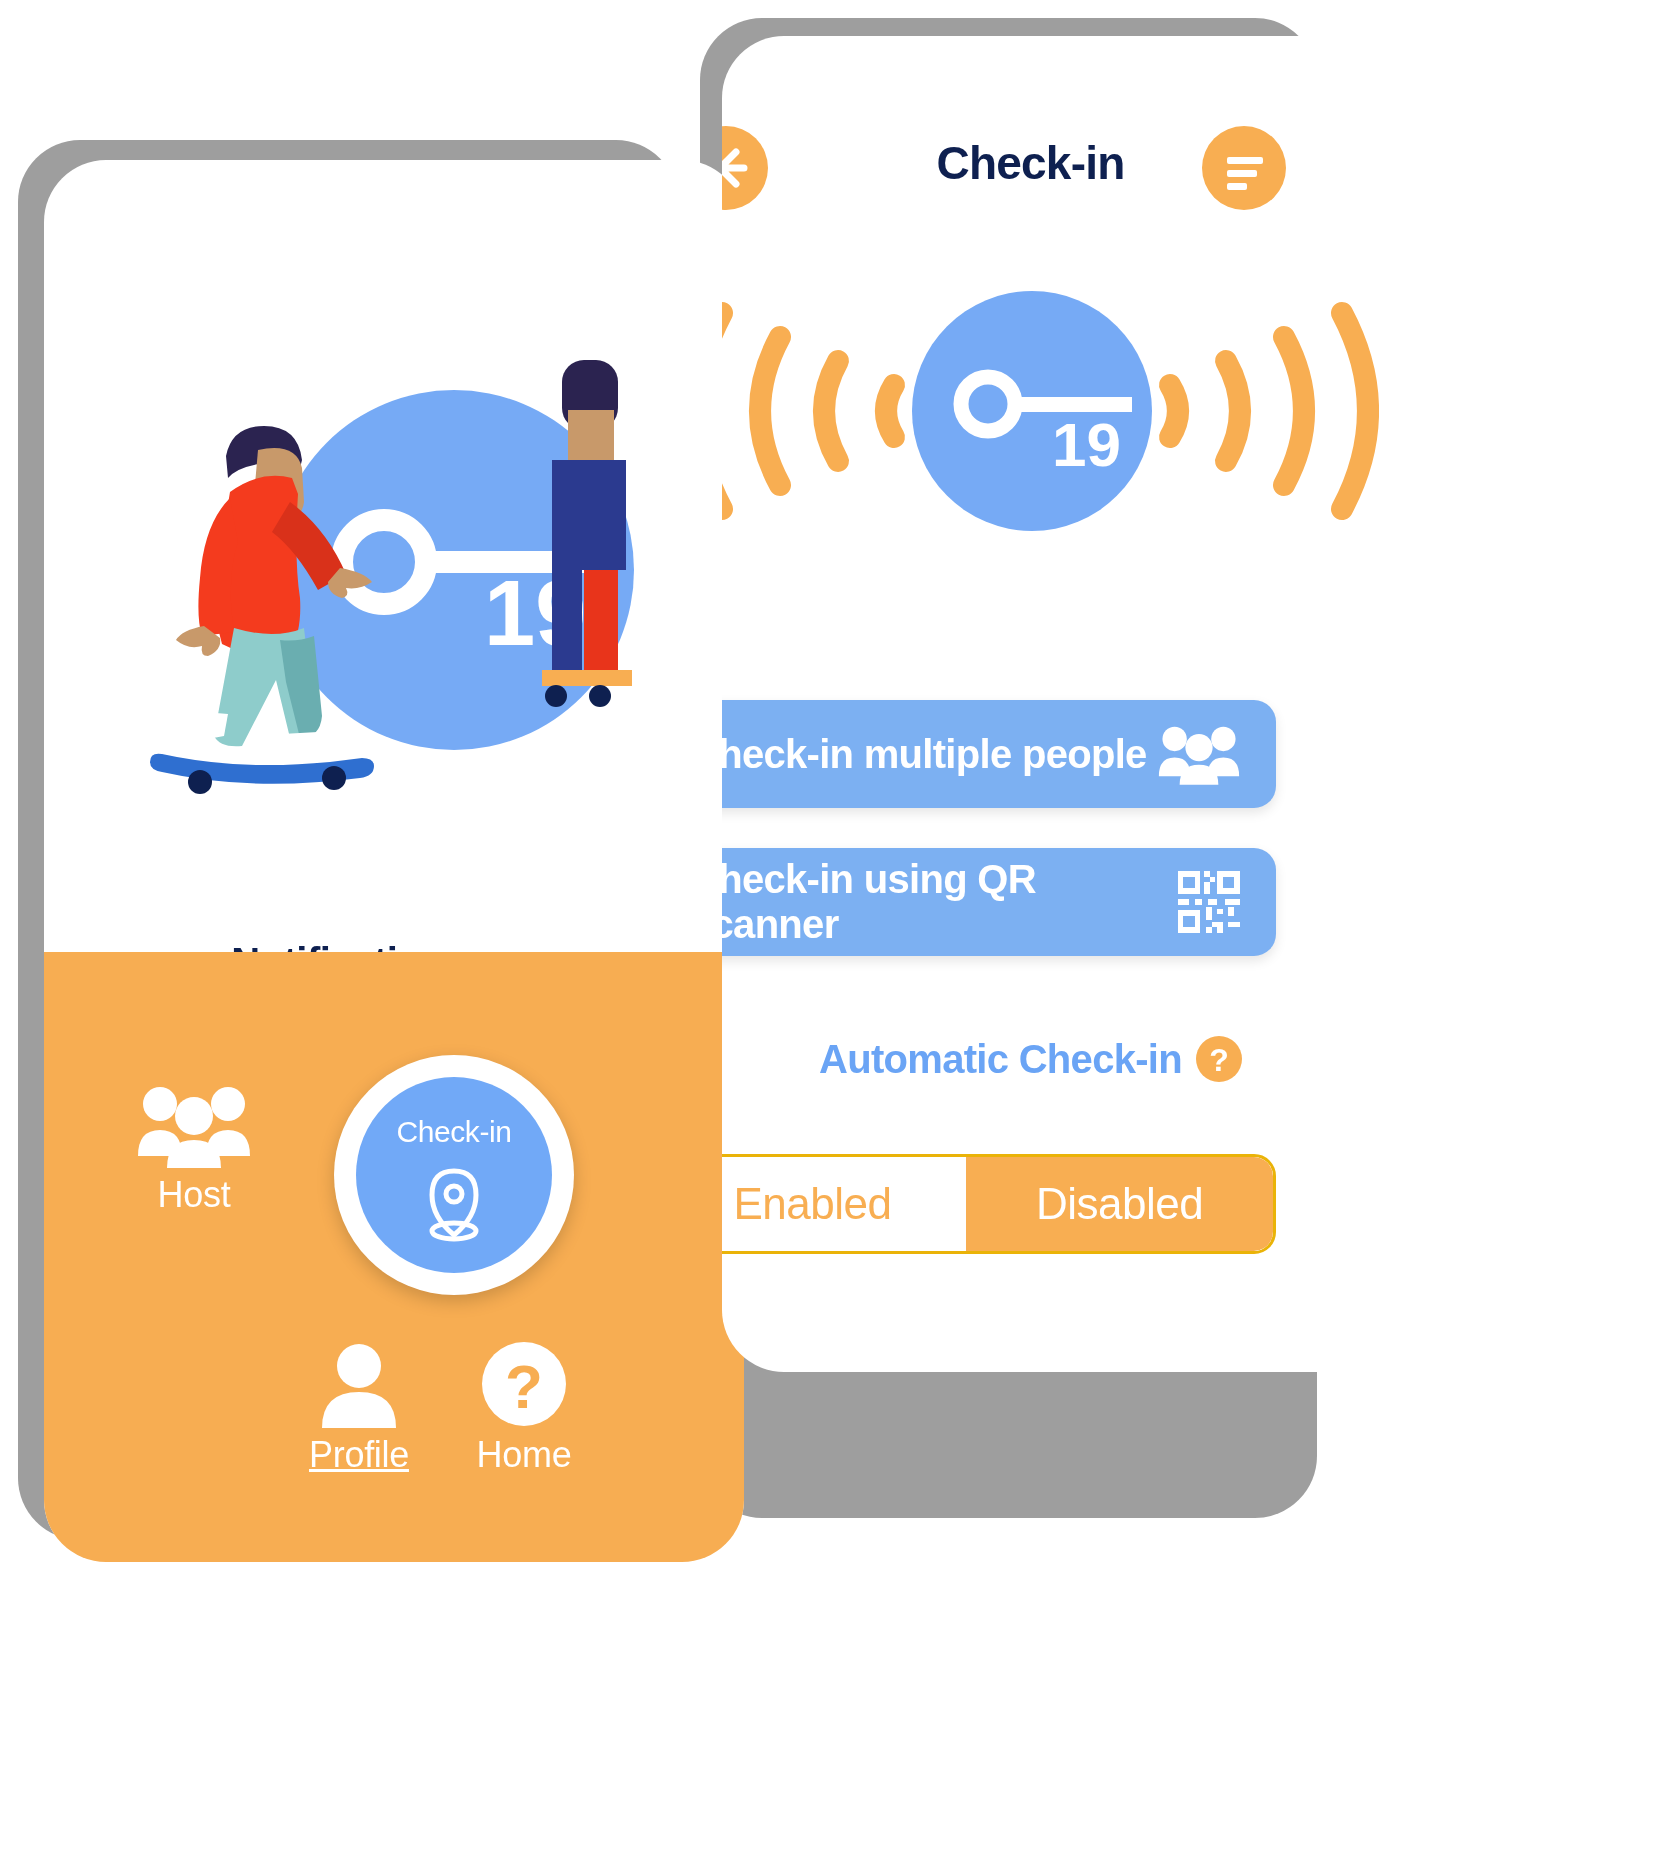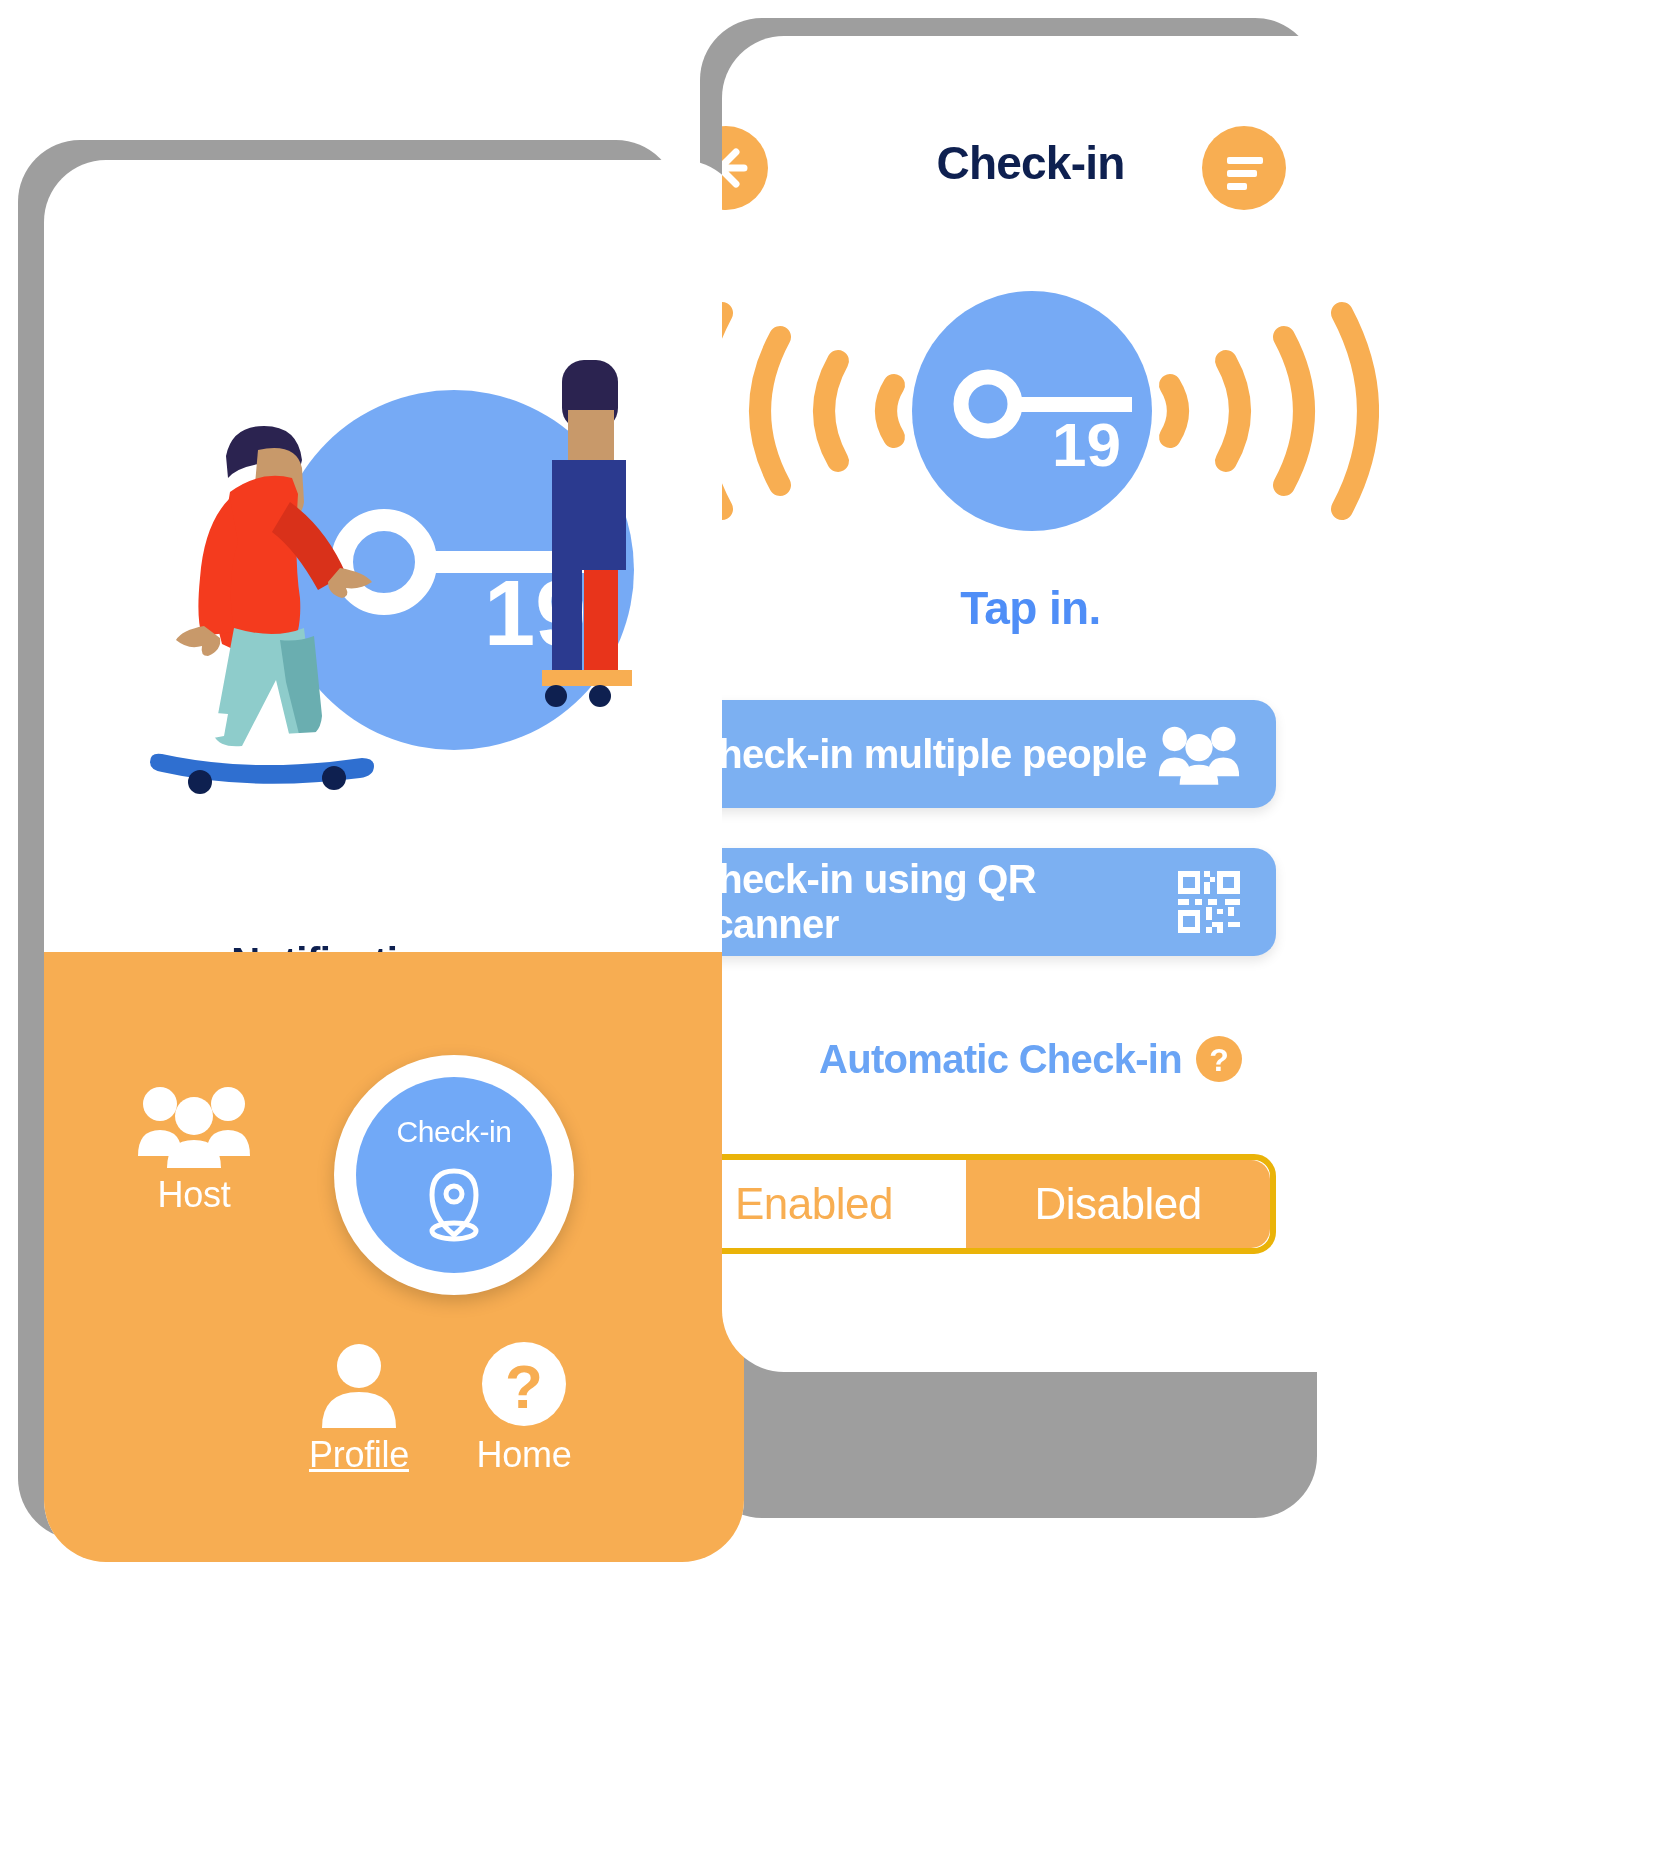--- a/index.html
+++ b/index.html
@@ -92,21 +92,21 @@
 
   #auto-row{
     position:absolute;left:0;top:1000px;width:617px;
     display:flex;align-items:center;justify-content:center;gap:14px;
   }
   #auto-label{font-size:40px;font-weight:bold;color:#6aa4f5;letter-spacing:-0.7px;}
   #auto-help{width:46px;height:46px;}
 
   #toggle{
     position:absolute;left:-66px;top:1118px;width:620px;height:100px;
-    border:6px solid #eab308;border-radius:22px;display:flex;overflow:hidden;
+    border:3px solid #eab308;border-radius:22px;display:flex;overflow:hidden;
     background:#ffffff;box-sizing:border-box;
   }
   .seg{flex:1;display:flex;align-items:center;justify-content:center;
        font-size:44px;letter-spacing:-0.5px;}
   #seg-enabled{color:#f8ae52;background:#ffffff;}
   #seg-disabled{color:#ffffff;background:#f8ae52;border-radius:0 19px 19px 0;}
 </style>
 </head>
 <body>
 
@@ -249,21 +249,20 @@
     </g>
 
     <g>
       <circle cx="370" cy="120" r="120" fill="#76aaf5"></circle>
       <circle cx="326" cy="113" r="27" fill="none" stroke="#ffffff" stroke-width="15"></circle>
       <rect x="349" y="106" width="121" height="15" fill="#ffffff"></rect>
       <text x="390" y="175" font-family="Liberation Sans, sans-serif" font-size="62" font-weight="bold" fill="#ffffff">19</text>
     </g>
   </svg>
 
-  <div id="tap-in">Tap in.</div>
 
   <div class="action-btn" id="btn-multiple">
     <span class="lbl">Check-in multiple people</span>
     <svg width="86" height="62" viewBox="0 0 120 86">
       <circle cx="26" cy="22" r="17" fill="#fff"></circle>
       <path d="M4 74 q0-26 22-26 q22 0 22 26z" fill="#fff"></path>
       <circle cx="94" cy="22" r="17" fill="#fff"></circle>
       <path d="M72 74 q0-26 22-26 q22 0 22 26z" fill="#fff"></path>
       <circle cx="60" cy="34" r="19" fill="#fff"></circle>
       <path d="M33 86 q0-28 27-28 q27 0 27 28z" fill="#fff"></path>

